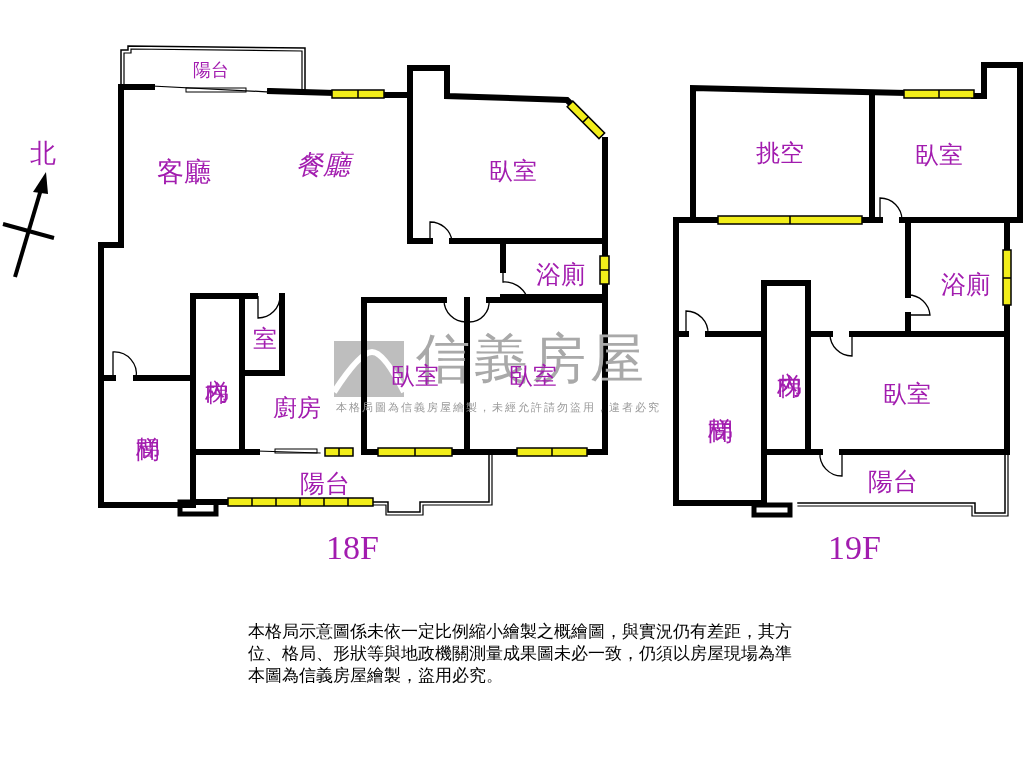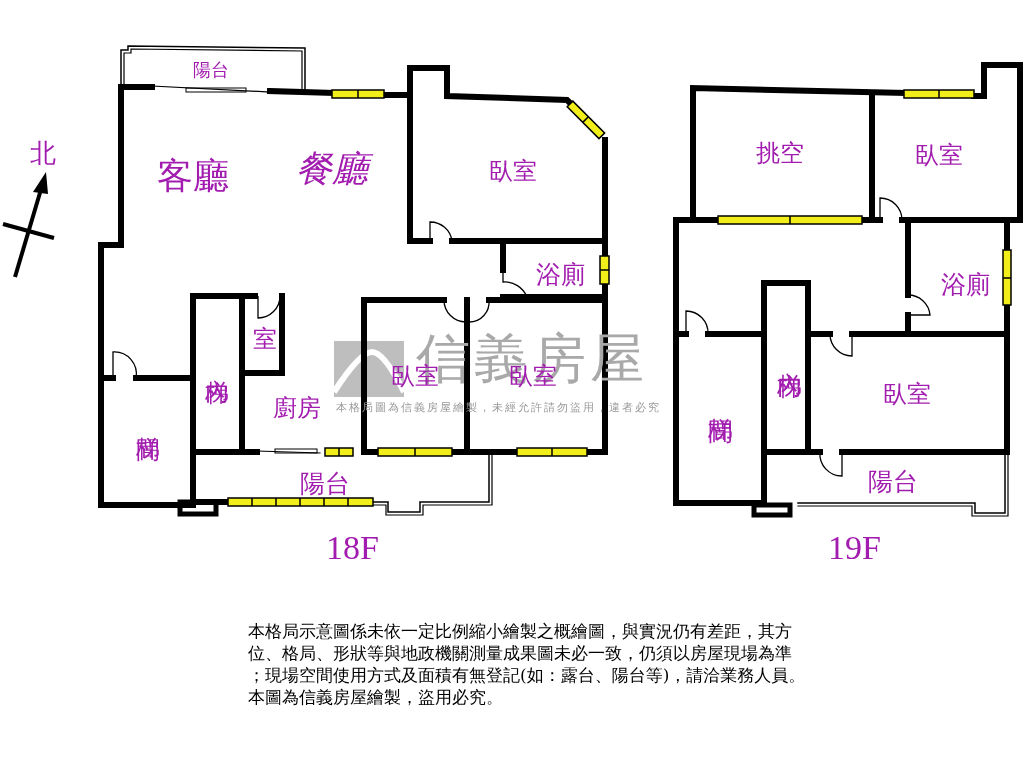--- a/index.html
+++ b/index.html
@@ -2,21 +2,21 @@
 <html><head>
 <meta charset="utf-8">
 <style>
   html, body { margin: 0; padding: 0; background: #ffffff; }
   body { width: 1024px; height: 768px; position: relative; overflow: hidden;
          font-family: "DejaVu Serif", "Liberation Serif", serif; color: #000; }
   #plan { position: absolute; left: 0; top: 0; width: 1024px; height: 768px; }
   .lbl { position: absolute; white-space: nowrap; line-height: 1; color: #a21caf;
          font-family: "DejaVu Serif", "Liberation Serif", serif; }
   .vert { writing-mode: vertical-rl; text-orientation: upright; letter-spacing: 2px; }
-  .room-lg { font-size: 36px; }
+  .room-lg { font-size: 27px; }
   .room-md { font-size: 24px; }
   .room-sm { font-size: 25px; }
   .room-xs { font-size: 18px; }
   .floor-label { font-size: 34px; font-family: Liberation Serif, serif; }
   .compass { font-size: 26px; }
   .wm-brand { position: absolute; left: 416px; top: 332px; font-size: 54px; color: #a9a9a9;
               font-family: "DejaVu Sans", "Liberation Sans", sans-serif; letter-spacing: 4px;
               line-height: 1; white-space: nowrap; }
   .wm-note { position: absolute; left: 336px; top: 402px; font-size: 11px; color: #9a9a9a;
              letter-spacing: 2px; font-family: "DejaVu Sans", "Liberation Sans", sans-serif;
@@ -204,15 +204,14 @@
 <div class="lbl room-sm" style="left:941px; top:272px;">浴廁</div>
 <div class="lbl room-sm vert" style="left:777px; top:352px;">內梯</div>
 <div class="lbl room-sm vert" style="left:708px; top:398px;">梯間</div>
 <div class="lbl room-md" style="left:883px; top:382px;">臥室</div>
 <div class="lbl room-sm" style="left:868px; top:469px;">陽台</div>
 <div class="lbl floor-label" style="left:828px; top:531px;">19F</div>
 
 <div class="disclaimer">
   <div>本格局示意圖係未依一定比例縮小繪製之概繪圖，與實況仍有差距，其方</div>
   <div>位、格局、形狀等與地政機關測量成果圖未必一致，仍須以房屋現場為準</div>
-  <div>；現場空間使用方式及面積有無登記(如：露台、陽台等)，請洽業務人員。</div>
   <div>本圖為信義房屋繪製，盜用必究。</div>
 </div>
 
 </body></html>

